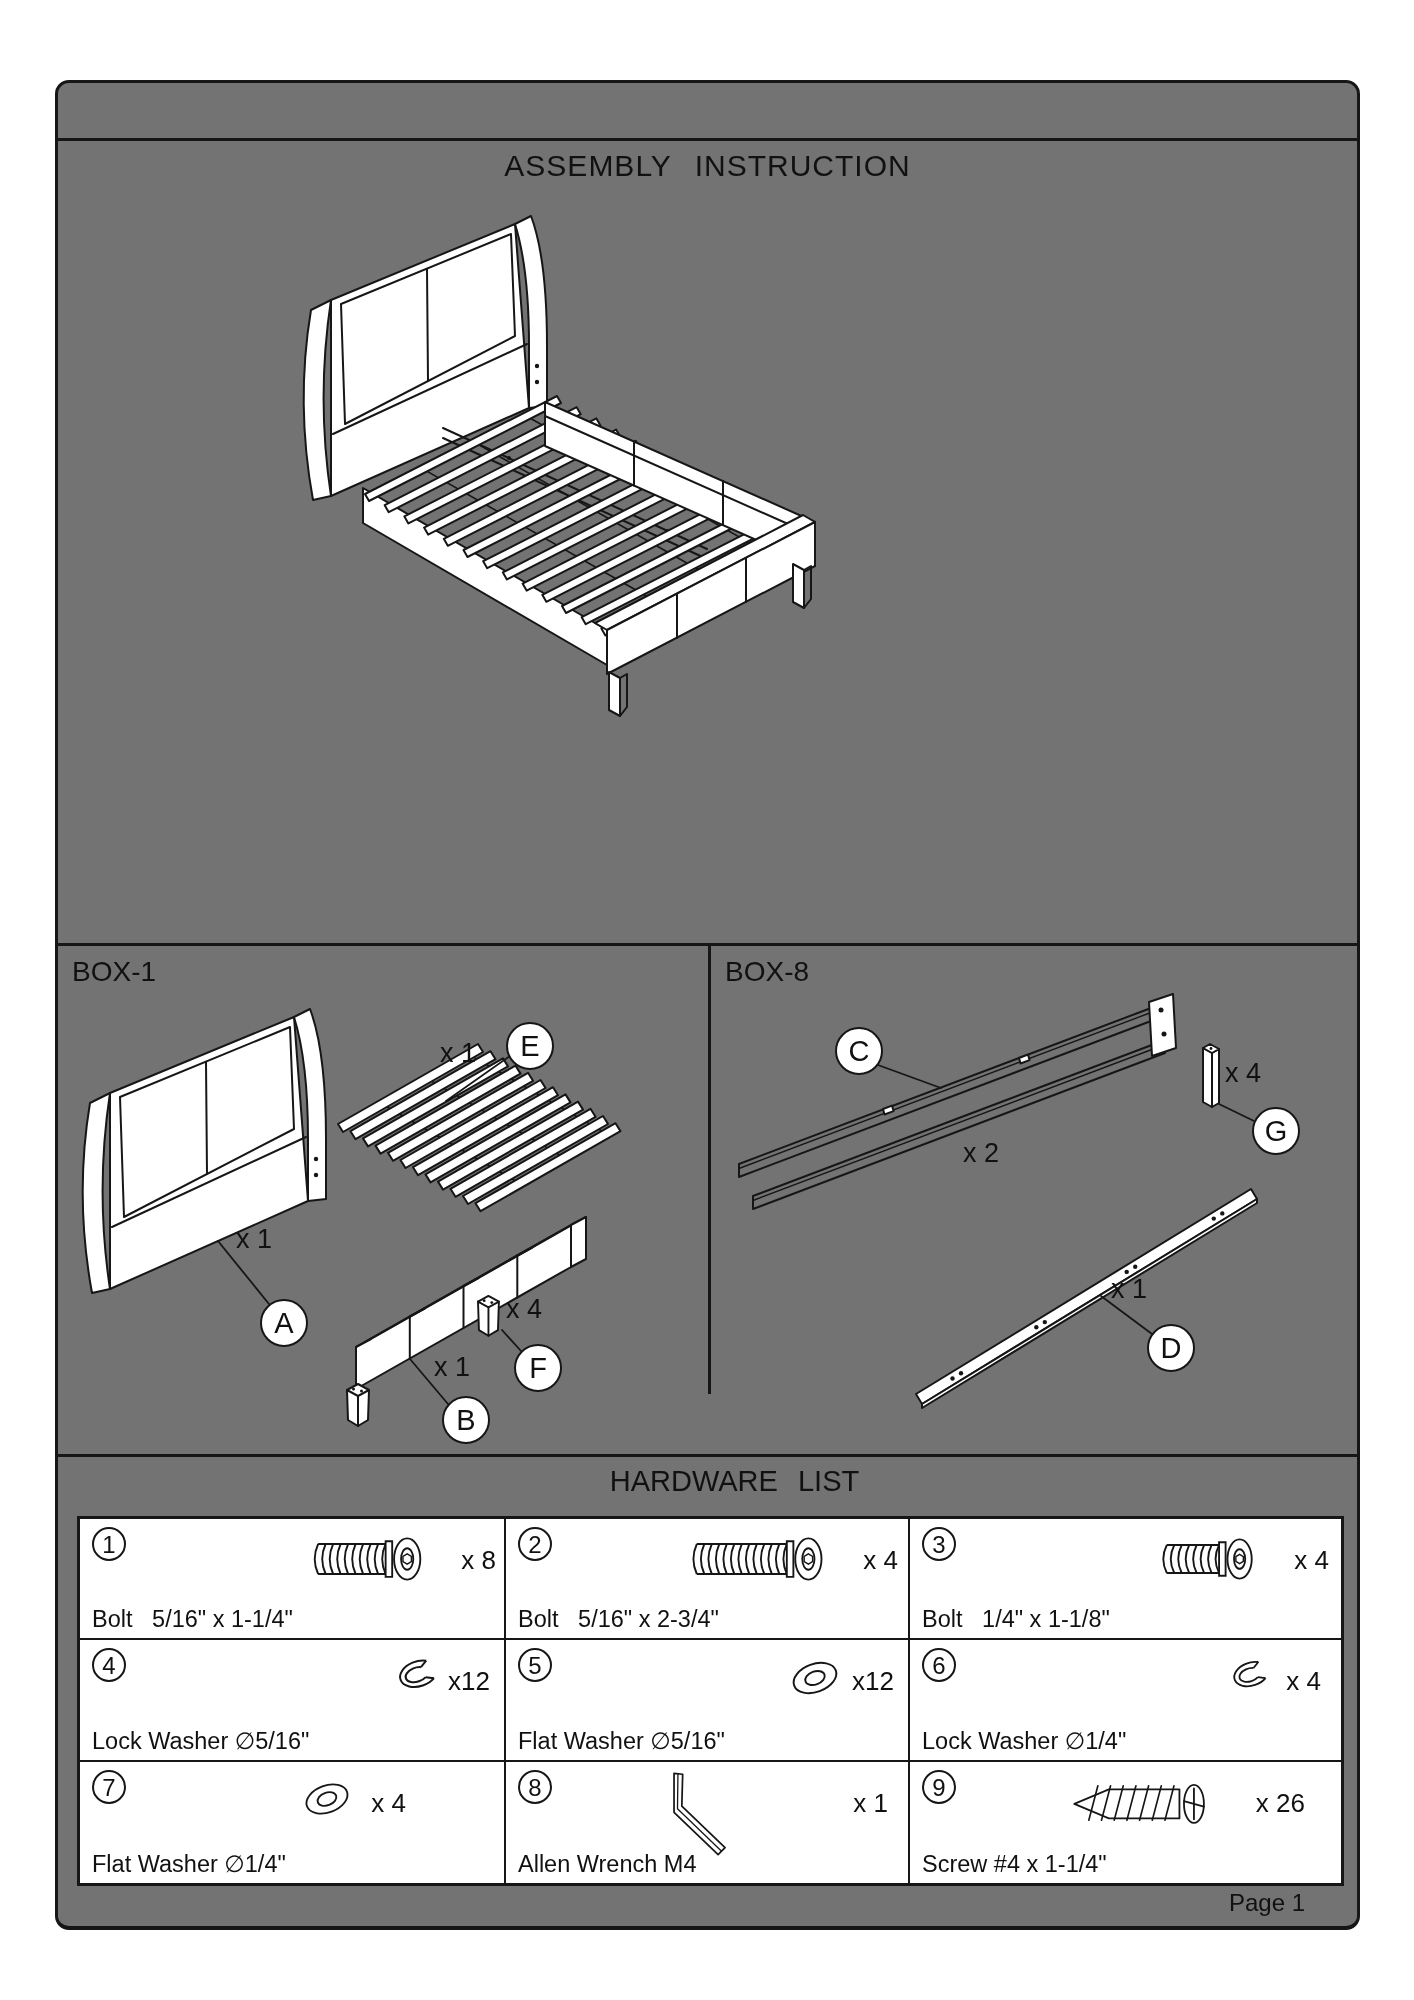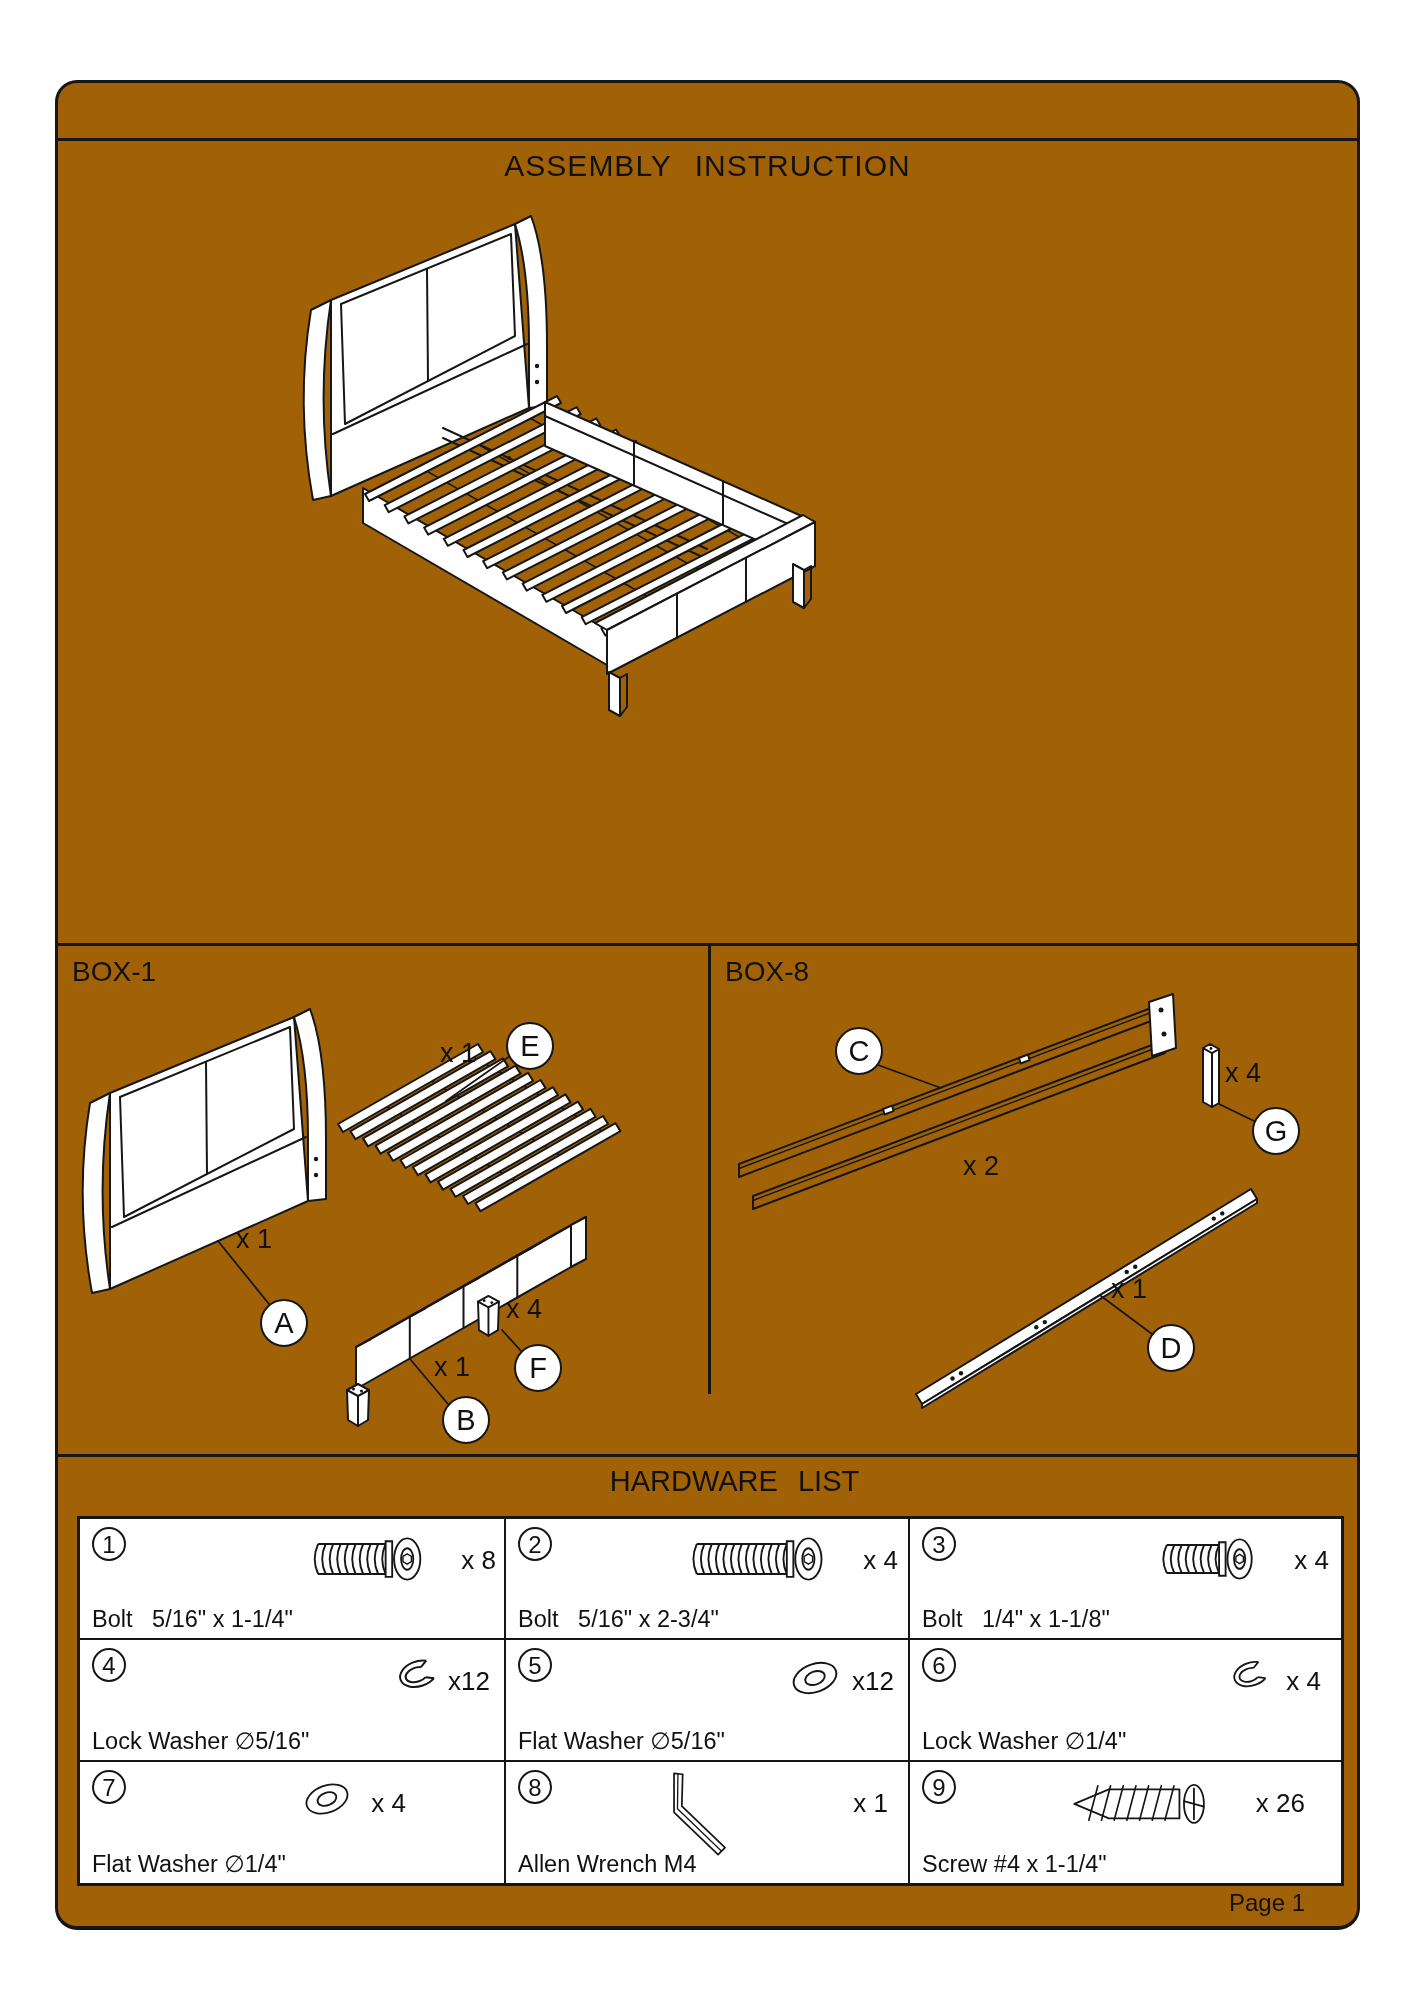--- a/index.html
+++ b/index.html
@@ -3,22 +3,22 @@
 <meta charset="utf-8">
 <style>
   html,body { margin:0; padding:0; }
   body {
     width:1414px; height:2000px; background:#ffffff;
     font-family:"Liberation Sans", sans-serif; color:#111;
     position:relative; overflow:hidden;
   }
   .page {
     position:absolute; left:55px; top:80px; width:1305px; height:1850px;
-    border:3px solid #161616; border-bottom-width:4px; border-radius:22px;
-    box-sizing:border-box; background:#a16207;
+    border:3px solid #161616; border-bottom-width:4px; border-radius:14px;
+    box-sizing:border-box; background:#737373;
   }
   .head-rule { position:absolute; top:55px; left:0; right:0; border-top:3px solid #161616; }
   .title { position:absolute; top:66px; left:0; width:100%; text-align:center;
            font-size:30px; letter-spacing:1px; word-spacing:14px; }
   .bed-wrap { position:absolute; left:135px; top:95px; }
   .parts-heading { position:absolute; top:816px; left:0; width:100%; text-align:center;
                    font-size:29px; word-spacing:12px; }
   .parts-row { position:absolute; top:860px; left:0; width:100%; height:510px;
                border-top:3px solid #161616; display:flex; box-sizing:content-box; }
   .box { position:relative; height:448px; }
@@ -199,21 +199,21 @@
           <circle cx="502.8" cy="272.6" r="2.2" fill="#161616" stroke="none"></circle>
           <circle cx="511.3" cy="267.4" r="2.2" fill="#161616" stroke="none"></circle>
 
           <path d="M 167,119 L 230,142" stroke-width="1.8"></path>
           <path d="M 508,158 L 543,175" stroke-width="1.8"></path>
           <path d="M 390,350 L 441,388" stroke-width="1.8"></path>
         </g>
       </svg>
       <div class="box-label">BOX-8</div>
       <span class="callout" style="left:124px; top:81px;">C</span>
-      <span class="qty" style="left:252px; top:192px;margin-top:13px;">x 2</span>
+      <span class="qty" style="left:252px; top:192px;">x 2</span>
       <span class="qty" style="left:514px; top:112px;">x 4</span>
       <span class="callout" style="left:541px; top:161px;">G</span>
       <span class="qty" style="left:400px; top:328px;">x 1</span>
       <span class="callout" style="left:436px; top:378px;">D</span>
     </div>
   </div>
 
   <div class="hw-rule"></div>
   <div class="hw-heading">HARDWARE  LIST</div>
 

